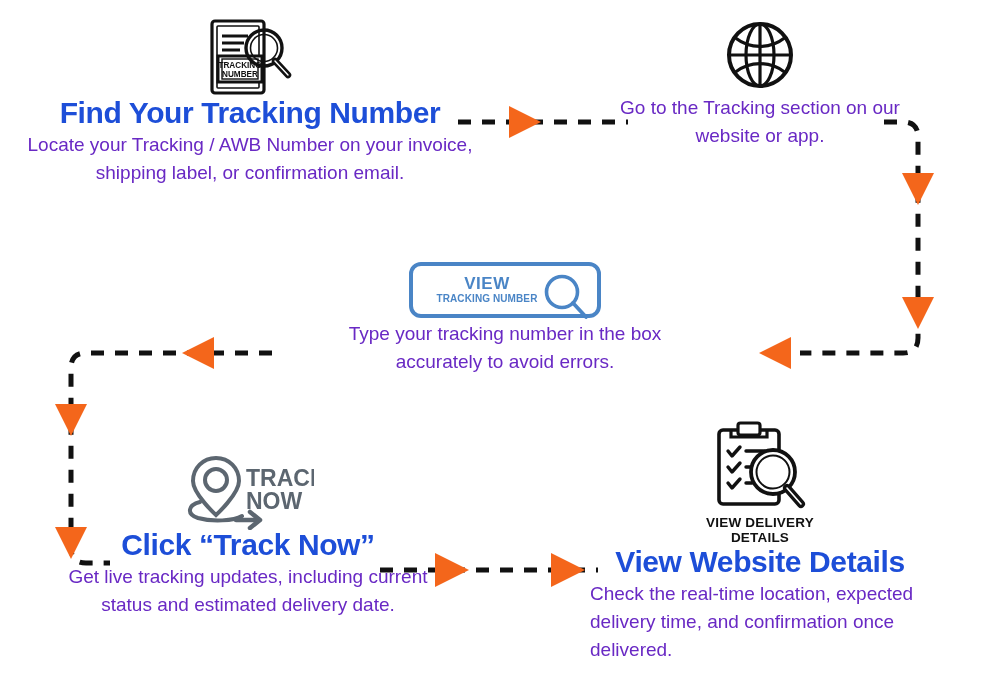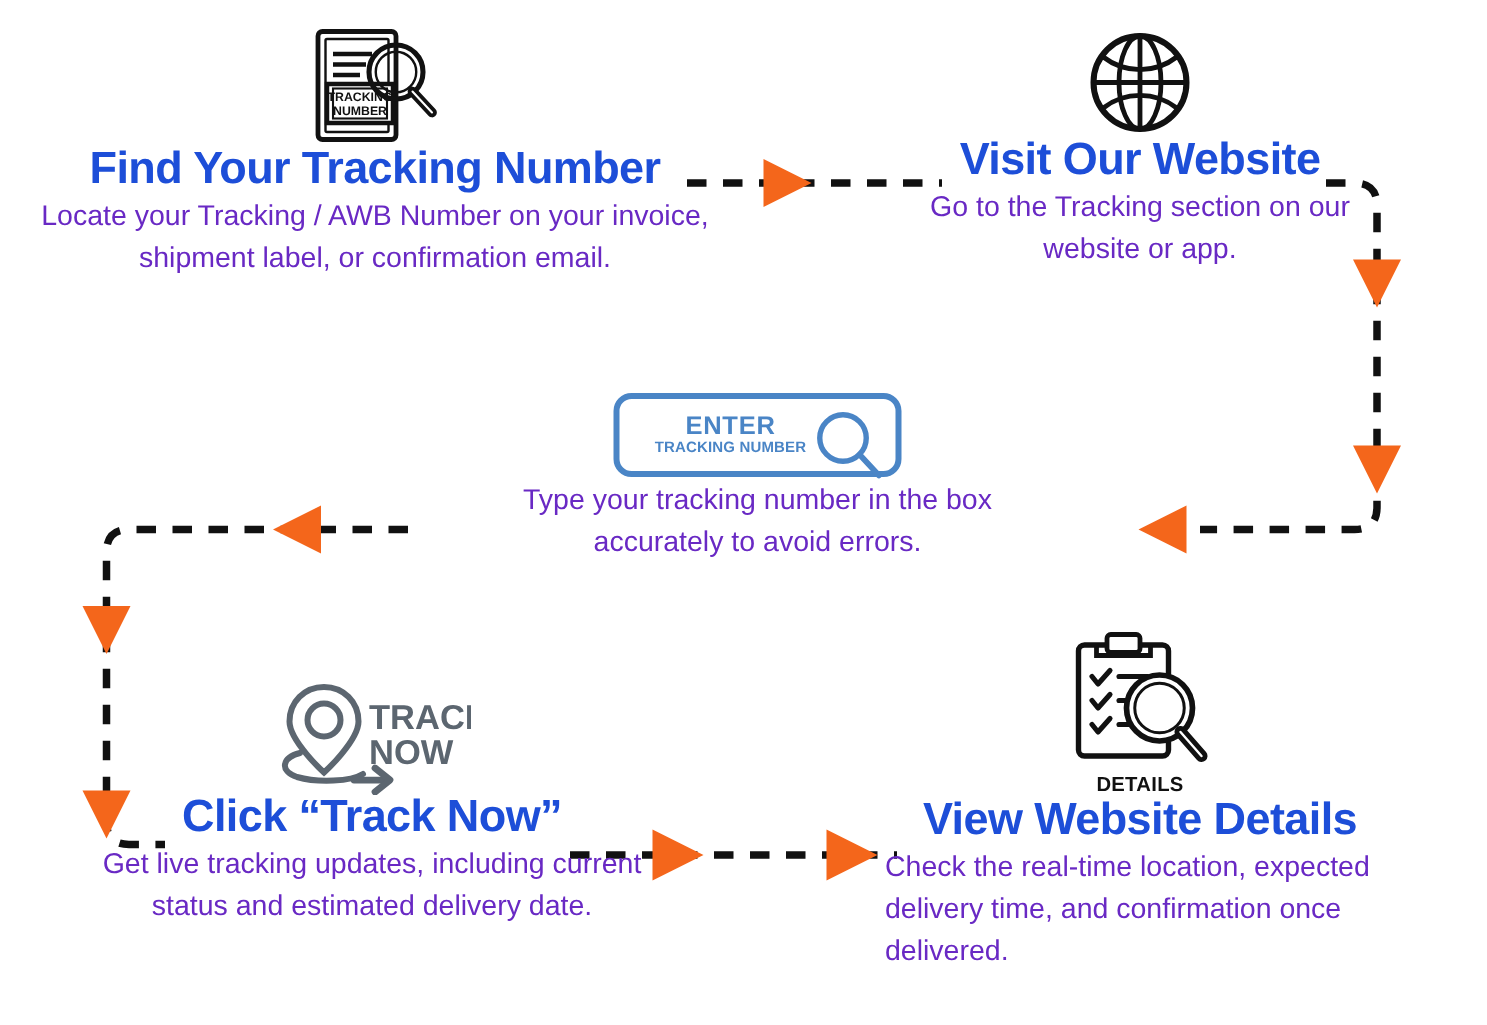--- a/index.html
+++ b/index.html
@@ -194,42 +194,41 @@
         <text x="42" y="49.5" text-anchor="middle" font-family="Liberation Sans, sans-serif" font-size="8.2" font-weight="bold" fill="#111111">TRACKING</text>
         <text x="42" y="58.5" text-anchor="middle" font-family="Liberation Sans, sans-serif" font-size="8.2" font-weight="bold" fill="#111111">NUMBER</text>
 
         <circle cx="66" cy="30" r="18" fill="none" stroke="#111111" stroke-width="3.4"></circle>
         <circle cx="66" cy="30" r="13.5" fill="none" stroke="#111111" stroke-width="1.6"></circle>
         <line x1="77" y1="43" x2="90" y2="57" stroke="#111111" stroke-width="6.5" stroke-linecap="round"></line>
         <line x1="77" y1="43" x2="90" y2="57" stroke="#ffffff" stroke-width="1.4" stroke-linecap="round"></line>
       </svg>
     </div>
     <div class="step-title">Find Your Tracking Number</div>
-    <div class="step-desc">Locate your Tracking / AWB Number on your invoice, shipment label, or confirmation email.</div>
+    <div class="step-desc">Locate your Tracking / AWB Number on your invoice, shipping label, or confirmation email.</div>
   </div>
 
   <div class="step" id="step-visit">
     <div class="icon-wrap">
       <svg width="74" height="74" viewBox="0 0 74 74" xmlns="http://www.w3.org/2000/svg">
         <circle cx="37" cy="37" r="31" fill="none" stroke="#111111" stroke-width="4"></circle>
         <ellipse cx="37" cy="37" rx="14" ry="31" fill="none" stroke="#111111" stroke-width="3.2"></ellipse>
         <line x1="37" y1="6" x2="37" y2="68" stroke="#111111" stroke-width="3.2"></line>
         <line x1="6" y1="37" x2="68" y2="37" stroke="#111111" stroke-width="3.2"></line>
         <path d="M 12.5,20 A 40 40 0 0 0 61.5,20" fill="none" stroke="#111111" stroke-width="3.2"></path>
         <path d="M 12.5,54 A 40 40 0 0 1 61.5,54" fill="none" stroke="#111111" stroke-width="3.2"></path>
       </svg>
     </div>
-    <div class="step-title">Visit Our Website</div>
     <div class="step-desc">Go to the Tracking section on our website or app.</div>
   </div>
 
   <div class="step" id="step-enter">
     <div class="search-box">
       <div class="search-box-text">
-        <div class="sb-line1">ENTER</div>
+        <div class="sb-line1">VIEW</div>
         <div class="sb-line2">TRACKING NUMBER</div>
       </div>
       <svg class="sb-glass" width="46" height="48" viewBox="0 0 46 48" xmlns="http://www.w3.org/2000/svg">
         <circle cx="19" cy="20" r="15.5" fill="none" stroke="#4a85c6" stroke-width="3.6"></circle>
         <line x1="30" y1="31" x2="43" y2="45" stroke="#4a85c6" stroke-width="3.8" stroke-linecap="round"></line>
       </svg>
     </div>
     <div class="step-desc">Type your tracking number in the box accurately to avoid errors.</div>
   </div>
 
@@ -269,19 +268,20 @@
         <polyline points="21,63 25,68 33,59" fill="none" stroke="#111111" stroke-width="3.4" stroke-linecap="round" stroke-linejoin="round"></polyline>
         <line x1="39" y1="63" x2="45" y2="63" stroke="#111111" stroke-width="3.4" stroke-linecap="round"></line>
 
         <circle cx="66" cy="52" r="22" fill="#ffffff" stroke="#111111" stroke-width="3.8"></circle>
         <circle cx="66" cy="52" r="16.5" fill="none" stroke="#111111" stroke-width="2"></circle>
         <line x1="80" y1="68" x2="94" y2="84" stroke="#111111" stroke-width="8" stroke-linecap="round"></line>
         <line x1="80" y1="68" x2="94" y2="84" stroke="#ffffff" stroke-width="1.6" stroke-linecap="round"></line>
       </svg>
     </div>
     <div class="icon-caption">
+      <div>VIEW DELIVERY</div>
       <div>DETAILS</div>
     </div>
     <div class="step-title">View Website Details</div>
     <div class="step-desc">Check the real-time location, expected delivery time, and confirmation once delivered.</div>
   </div>
 
 </div>
 
 </body></html>

